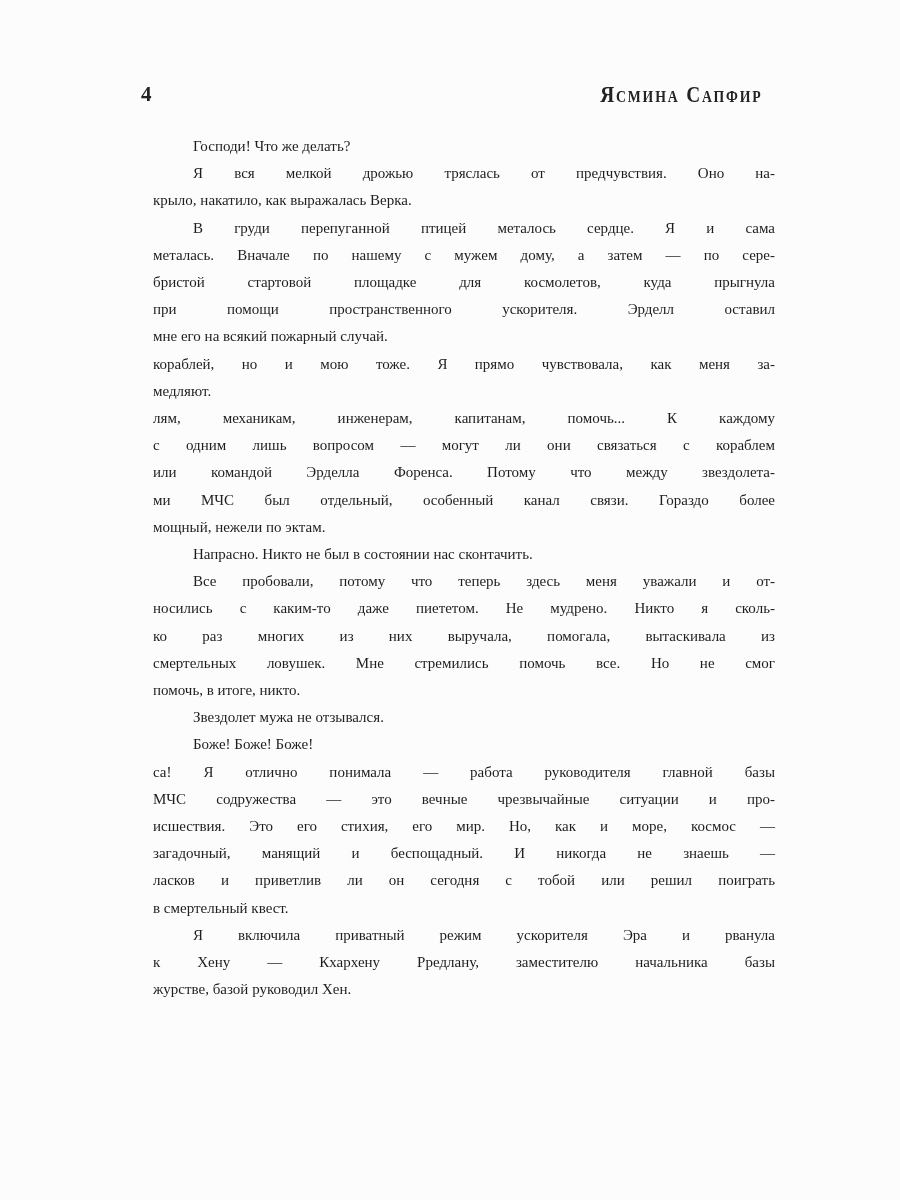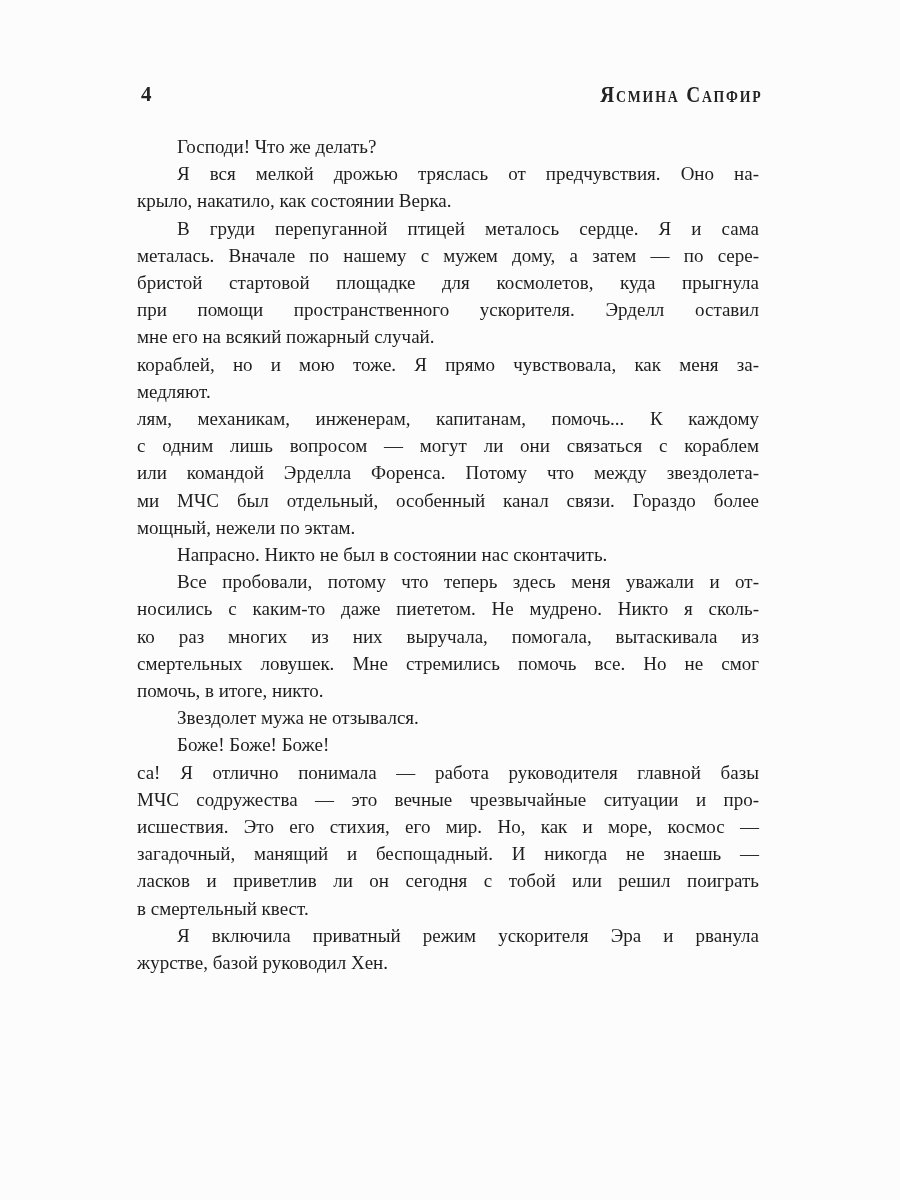--- a/index.html
+++ b/index.html
@@ -40,23 +40,23 @@
     font-size: 21px;
     font-weight: bold;
     letter-spacing: 2px;
     color: #232323;
     transform: scale(0.92, 1.08);
     transform-origin: right center;
   }
   .text-body {
     position: absolute;
     top: 133px;
-    left: 137px;
+    left: 153px;
     width: 622px;
-    font-size: 19px;
+    font-size: 15px;
     line-height: 27.2px;
   }
   .paragraph {
     margin: 0;
     padding: 0;
   }
   .line {
     text-align: justify;
     text-align-last: justify;
     -moz-text-align-last: justify;
@@ -81,21 +81,21 @@
   </div>
 
   <div class="text-body">
 
     <div class="paragraph">
       <div class="line first last">Господи! Что же делать?</div>
     </div>
 
     <div class="paragraph">
       <div class="line first">Я вся мелкой дрожью тряслась от предчувствия. Оно на-</div>
-      <div class="line last">крыло, накатило, как состоянии Верка.</div>
+      <div class="line last">крыло, накатило, как выражалась Верка.</div>
     </div>
 
     <div class="paragraph">
       <div class="line first">В груди перепуганной птицей металось сердце. Я и сама</div>
       <div class="line">металась. Вначале по нашему с мужем дому, а затем — по сере-</div>
       <div class="line">бристой стартовой площадке для космолетов, куда прыгнула</div>
       <div class="line">при помощи пространственного ускорителя. Эрделл оставил</div>
       <div class="line last">мне его на всякий пожарный случай.</div>
     </div>
 
@@ -136,17 +136,18 @@
       <div class="line">са! Я отлично понимала — работа руководителя главной базы</div>
       <div class="line">МЧС содружества — это вечные чрезвычайные ситуации и про-</div>
       <div class="line">исшествия. Это его стихия, его мир. Но, как и море, космос —</div>
       <div class="line">загадочный, манящий и беспощадный. И никогда не знаешь —</div>
       <div class="line">ласков и приветлив ли он сегодня с тобой или решил поиграть</div>
       <div class="line last">в смертельный квест.</div>
     </div>
 
     <div class="paragraph">
       <div class="line first">Я включила приватный режим ускорителя Эра и рванула</div>
+      <div class="line">к Хену — Кхархену Рредлану, заместителю начальника базы</div>
       <div class="line last">журстве, базой руководил Хен.</div>
     </div>
 
   </div>
 </div>
 
 </body></html>

